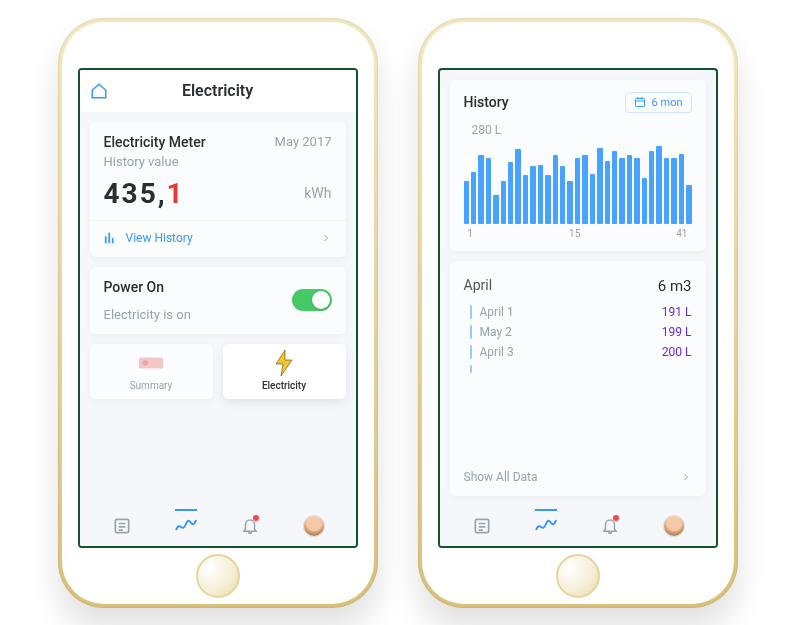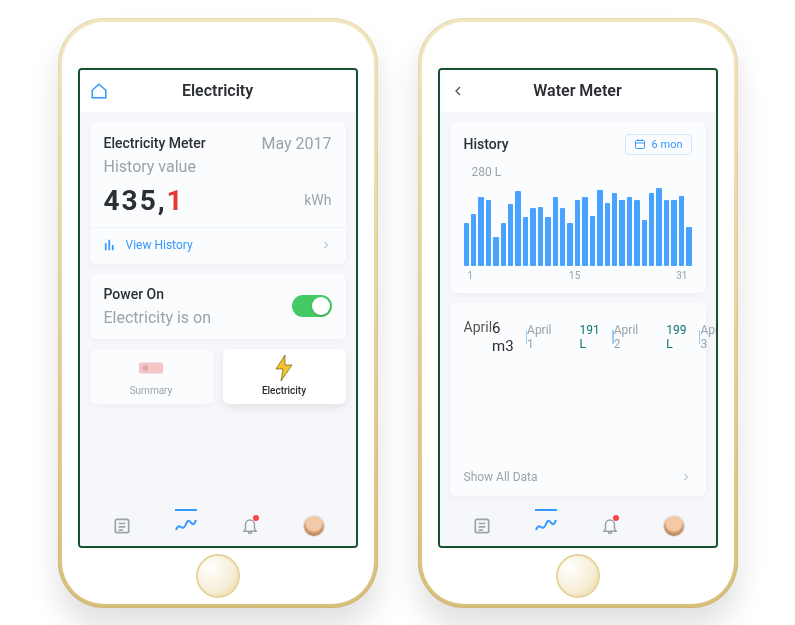--- a/index.html
+++ b/index.html
@@ -100,21 +100,21 @@
   }
   .card {
     background: var(--card);
     border-radius: 6px;
     box-shadow: 0 2px 6px rgba(0,0,0,.04);
     padding: 12px 14px;
   }
   .card.flex { display: flex; flex-direction: column; }
   .row { display: flex; align-items: center; justify-content: space-between; }
   .card-title { font-size: 14px; font-weight: 500; }
-  .muted { color: var(--muted); font-size: 16px; }
+  .muted { color: var(--muted); font-size: 13px; }
   .value-row { display: flex; align-items: flex-end; justify-content: space-between; margin-top: 8px; }
   .value-big { font-size: 28px; font-weight: 700; letter-spacing: 2px; }
   .value-big .frac { color: var(--red); }
   .value-unit { font-size: 14px; color: var(--muted); align-self: center; }
   .divider { height: 1px; background: #eef2f5; margin: 10px -14px; }
   .link-row { display: flex; align-items: center; gap: 8px; color: var(--blue); font-size: 12px; }
   
   .switch {
     width: 40px; height: 22px; border-radius: 22px; background: var(--green);
     position: relative;
@@ -170,29 +170,29 @@
   }
   .chart-area { margin-top: 6px; }
   .chart-label { font-size: 12px; color: var(--muted); margin-left: 8px; }
   .bars {
     display: flex; align-items: flex-end; gap: 2px;
     height: 80px; margin-top: 6px;
   }
   .bars .bar { flex: 1; background: var(--blue); border-radius: 1px; opacity: .9; }
   .x-axis { display: flex; justify-content: space-between; color: var(--muted); font-size: 10px; margin-top: 4px; padding: 0 4px; }
 
-  .month-list { display: flex; gap: 6px; }
+  .month-list { display: flex; flex-direction: column; gap: 6px; }
   .month-head { display: flex; justify-content: space-between; padding: 4px 0; }
   .month-row {
-    display: flex; align-items: center; gap: 0;
+    display: flex; align-items: center; gap: 8px;
     font-size: 12px; color: #333;
   }
   .month-row .line { width: 2px; height: 14px; background: var(--blue); opacity: .5; border-radius: 1px; margin-left: 6px; }
   .month-row .label { color: var(--muted); flex: 1; }
-  .month-row .val { color: #0f766e; margin-left: 28px; }
+  .month-row .val { color: #6d28d9; margin-left: 28px; }
 
   .chevron { color: var(--muted); }
   svg { display: block; }
 </style>
 </head>
 <body>
 
 <div class="stage">
 
   <div class="phone">
@@ -238,21 +238,21 @@
               <svg class="chevron" width="12" height="12" viewBox="0 0 24 24" fill="none" stroke="currentColor" stroke-width="2">
                   <path d="M9 6l6 6-6 6"></path>
                 </svg>
             </div>
           </div>
 
           <div class="card">
             <div class="row">
               <div style="display:flex;flex-direction:column;">
                 <span class="card-title">Power On</span>
-                <span class="muted" style="margin-top:6px;">Electricity is on</span>
+                <span class="muted" style="margin-top:12px;">Electricity is on</span>
               </div>
               <div class="switch"></div>
             </div>
           </div>
 
           <div class="tiles">
             <div class="tile">
               <span class="ticon">
                 <svg width="28" height="20" viewBox="0 0 28 20">
                     <rect x="1" y="4" width="26" height="12" rx="2" fill="#f5c6c6"></rect>
@@ -304,28 +304,20 @@
     <div class="home-button"></div>
   </div>
 
   <div class="phone">
     <div class="sensor"></div>
     <div class="cam"></div>
     <div class="speaker"></div>
     <div class="shell">
       <div class="screen">
 
-        <div class="app-header">
-          <div class="left" style="color:#555;">
-            <svg width="16" height="16" viewBox="0 0 24 24" fill="none" stroke="currentColor" stroke-width="2">
-                <path d="M15 6l-6 6 6 6"></path>
-              </svg>
-          </div>
-          <div class="title">Water Meter</div>
-        </div>
 
         <div class="body">
 
           <div class="card flex">
             <div class="row">
               <span class="card-title">History</span>
               <span class="chip">
                 <svg width="12" height="12" viewBox="0 0 24 24" fill="none" stroke="currentColor" stroke-width="2">
                     <rect x="3" y="5" width="18" height="16" rx="2"></rect>
                     <line x1="3" y1="10" x2="21" y2="10"></line>
@@ -366,39 +358,39 @@
                   <div class="bar" style="height: 91.0714%;"></div>
                   <div class="bar" style="height: 96.4286%;"></div>
                   <div class="bar" style="height: 82.1429%;"></div>
                   <div class="bar" style="height: 82.1429%;"></div>
                   <div class="bar" style="height: 87.5%;"></div>
                   <div class="bar" style="height: 48.2143%;"></div>
                 </div>
               <div class="x-axis">
                 <span>1</span>
                 <span>15</span>
-                <span>31</span>
+                <span>41</span>
               </div>
             </div>
           </div>
 
           <div class="card flex" style="flex:1;">
             <div class="month-list">
               <div class="month-head">
                 <span class="muted" style="color:#555;font-size:14px;">April</span>
                 <span style="font-size:15px;">6 m3</span>
               </div>
               <div class="month-row">
                 <span class="line"></span>
                 <span class="label">April 1</span>
                 <span class="val">191 L</span>
               </div>
               <div class="month-row">
                 <span class="line"></span>
-                <span class="label">April 2</span>
+                <span class="label">May 2</span>
                 <span class="val">199 L</span>
               </div>
               <div class="month-row">
                 <span class="line"></span>
                 <span class="label">April 3</span>
                 <span class="val">200 L</span>
               </div>
               <div class="month-row">
                 <span class="line" style="height:8px;"></span>
               </div>

